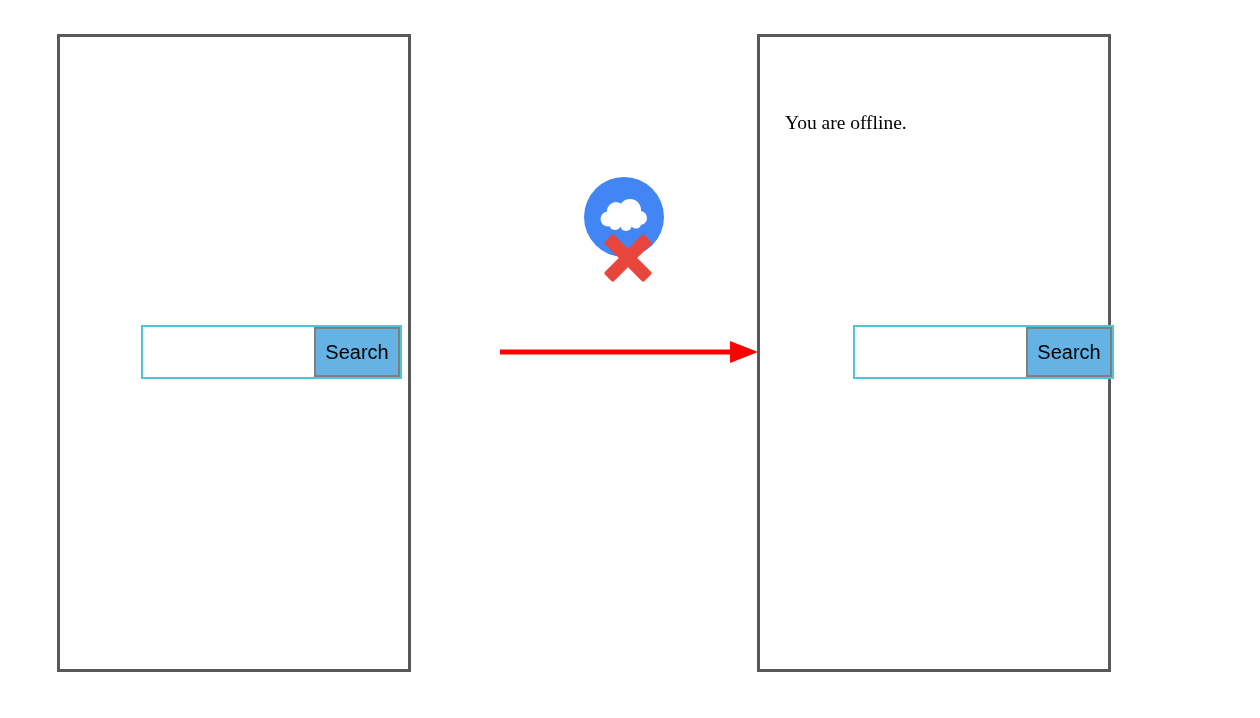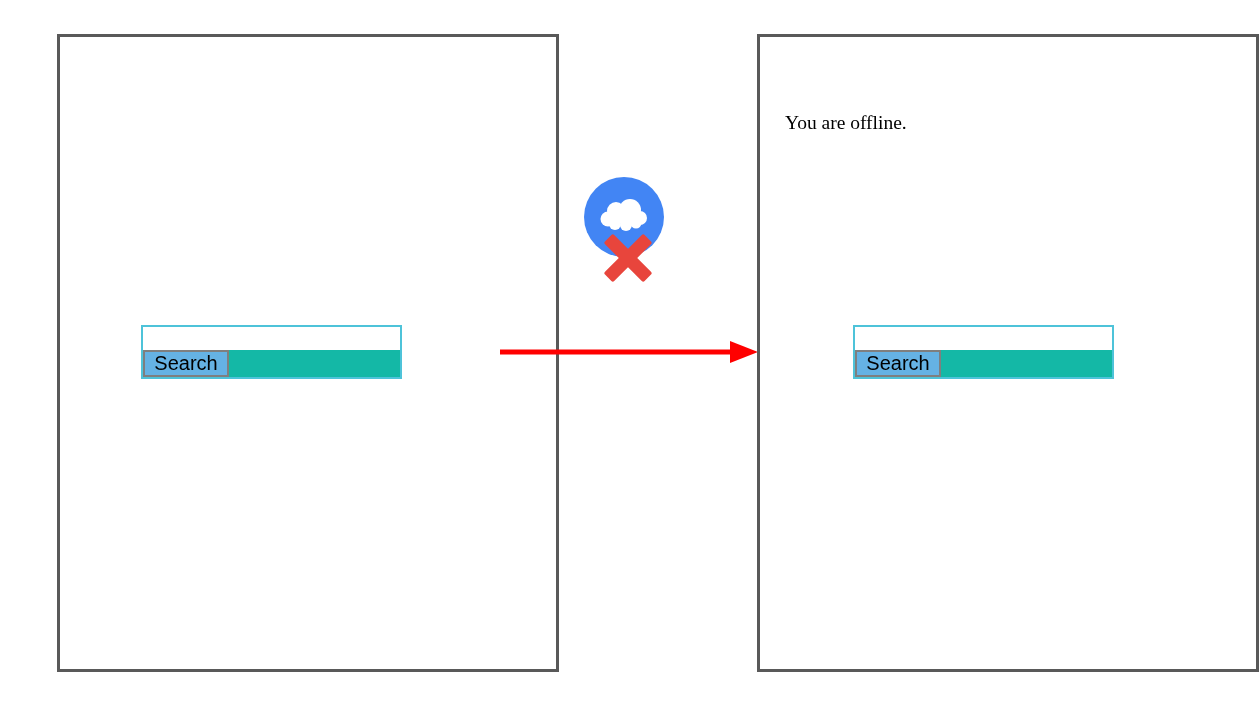--- a/index.html
+++ b/index.html
@@ -20,40 +20,39 @@
   .canvas {
     position: relative;
     width: 1260px;
     height: 718px;
     background: #ffffff;
     overflow: hidden;
   }
   .panel {
     position: absolute;
     top: 34px;
-    width: 502px;
+    width: 354px;
     height: 638px;
     border: 3px solid var(--panel-border);
     background: #ffffff;
     box-sizing: border-box;
   }
   .panel-left  { left: 57px; }
   .panel-right { left: 757px; }
 
   .searchbar {
     position: absolute;
     top: 288px;
     width: 261px;
     height: 54px;
     border: 2px solid var(--input-border);
-    background: #14b8a6;
+    background: #3b82f6;
     box-sizing: border-box;
     display: flex;
     align-items: stretch;
-    flex-direction: column;
   }
   .panel-left  .searchbar { left: 81px; }
   .panel-right .searchbar { left: 93px; }
 
   .search-input {
     flex: 1;
     min-width: 0;
     border: none;
     outline: none;
     background: #ffffff;

